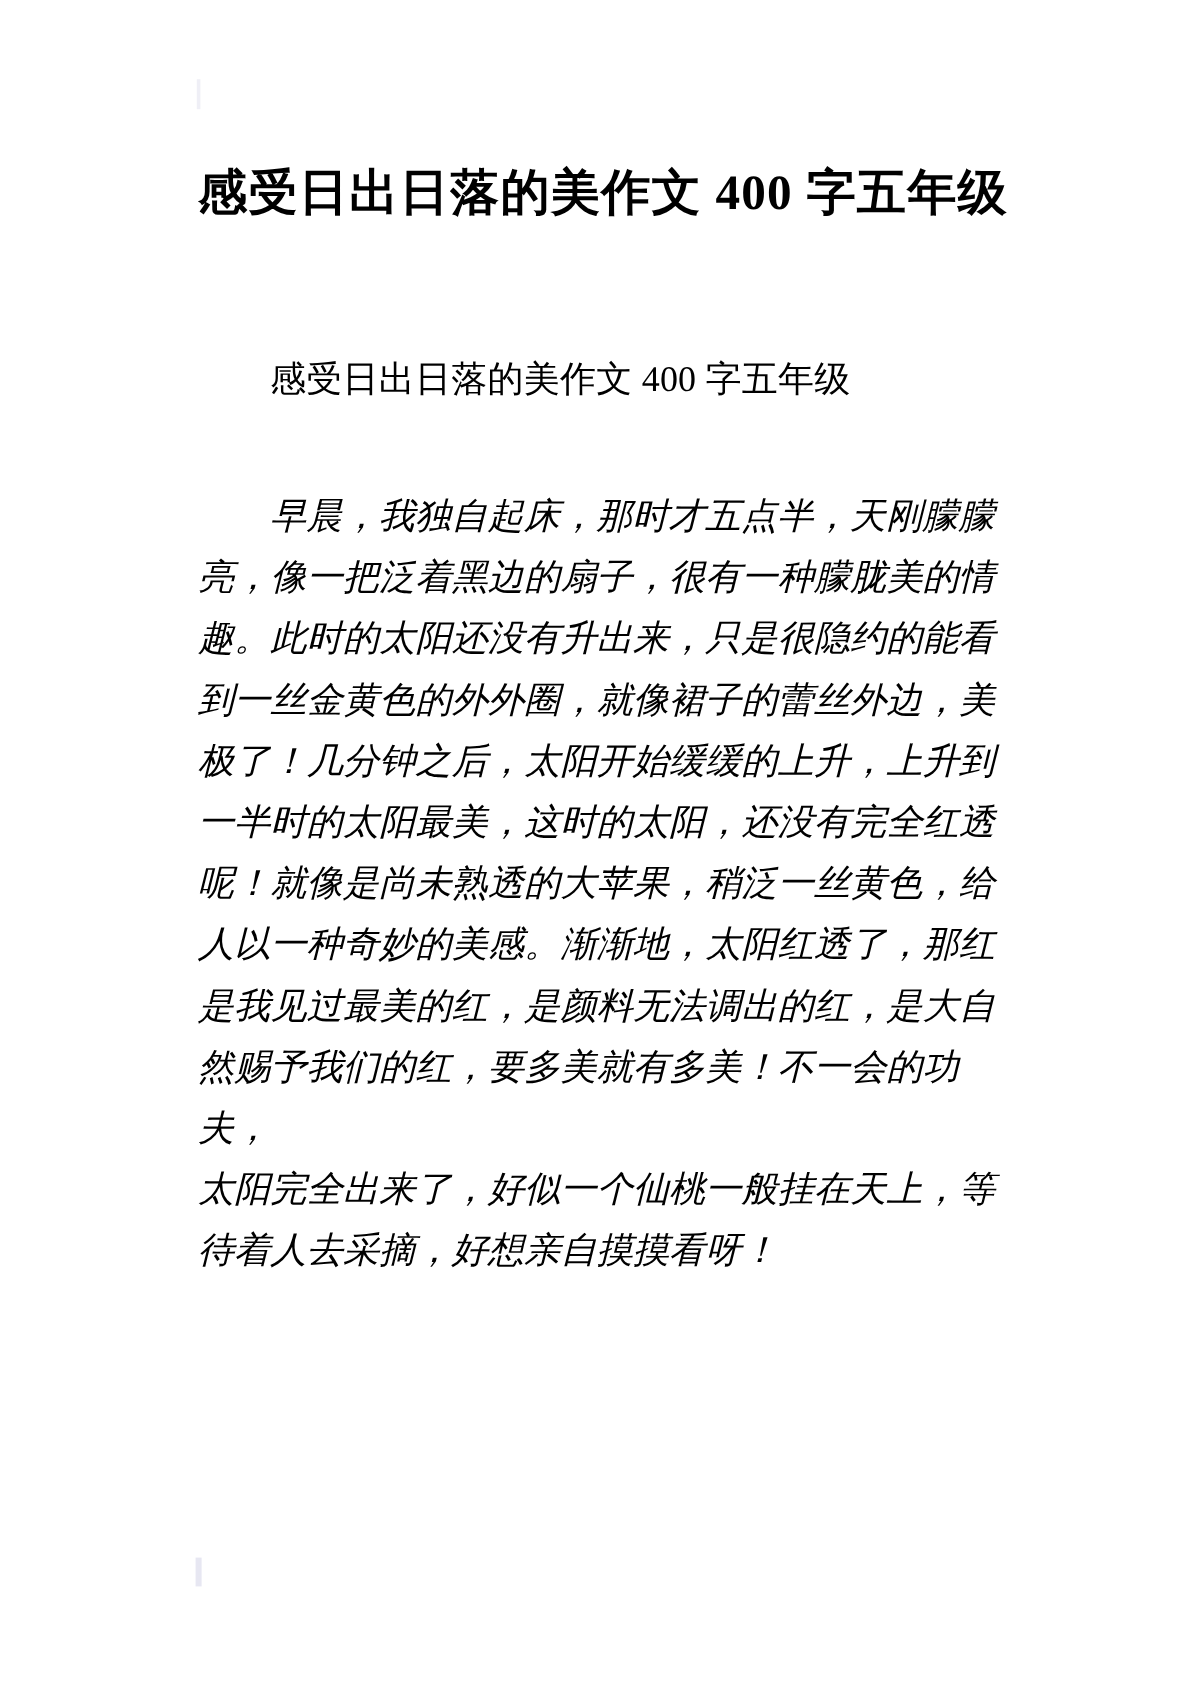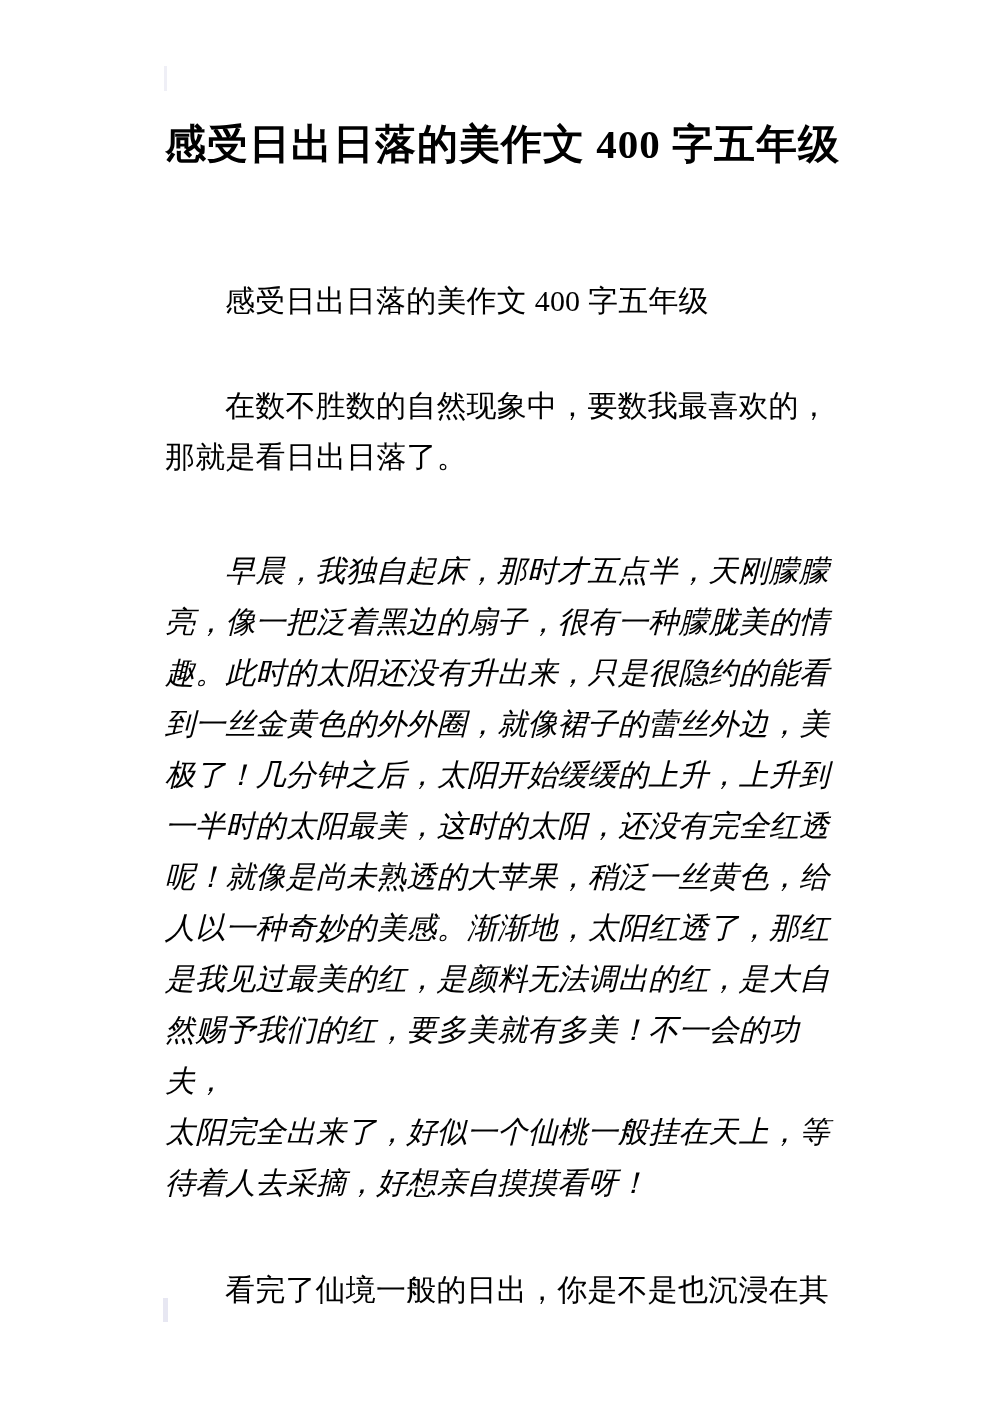--- a/index.html
+++ b/index.html
@@ -31,21 +31,21 @@
   .artifact-bottom {
     left: 163px;
     top: 1298px;
     width: 5px;
     height: 24px;
     background: #e7e7f2;
   }
   .content {
     position: absolute;
     left: 165px;
-    top: 0;
+    top: 16px;
     width: 670px;
   }
   .doc-title {
     margin: 117px 0 0 0;
     padding: 0;
     font-size: 41px;
     font-weight: 700;
     line-height: 55px;
     text-align: center;
     letter-spacing: 1px;
@@ -74,32 +74,29 @@
   <div class="artifact artifact-top"></div>
 
   <div class="artifact artifact-bottom"></div>
 
   <div class="content">
 
     <h1 class="doc-title">感受日出日落的美作文 400 字五年级</h1>
 
     <p class="para subtitle">感受日出日落的美作文 400 字五年级</p>
 
-    <p class="para para-1">在数不胜数的自然现象中，要数我最喜欢的，
-那就是看日出日落了。</p>
 
     <p class="para para-2">早晨，我独自起床，那时才五点半，天刚朦朦
 亮，像一把泛着黑边的扇子，很有一种朦胧美的情
 趣。此时的太阳还没有升出来，只是很隐约的能看
 到一丝金黄色的外外圈，就像裙子的蕾丝外边，美
 极了！几分钟之后，太阳开始缓缓的上升，上升到
 一半时的太阳最美，这时的太阳，还没有完全红透
 呢！就像是尚未熟透的大苹果，稍泛一丝黄色，给
 人以一种奇妙的美感。渐渐地，太阳红透了，那红
 是我见过最美的红，是颜料无法调出的红，是大自
 然赐予我们的红，要多美就有多美！不一会的功夫，
 太阳完全出来了，好似一个仙桃一般挂在天上，等
 待着人去采摘，好想亲自摸摸看呀！</p>
 
-    <p class="para para-3">看完了仙境一般的日出，你是不是也沉浸在其</p>
 
   </div>
 </div>
 
 </body></html>

